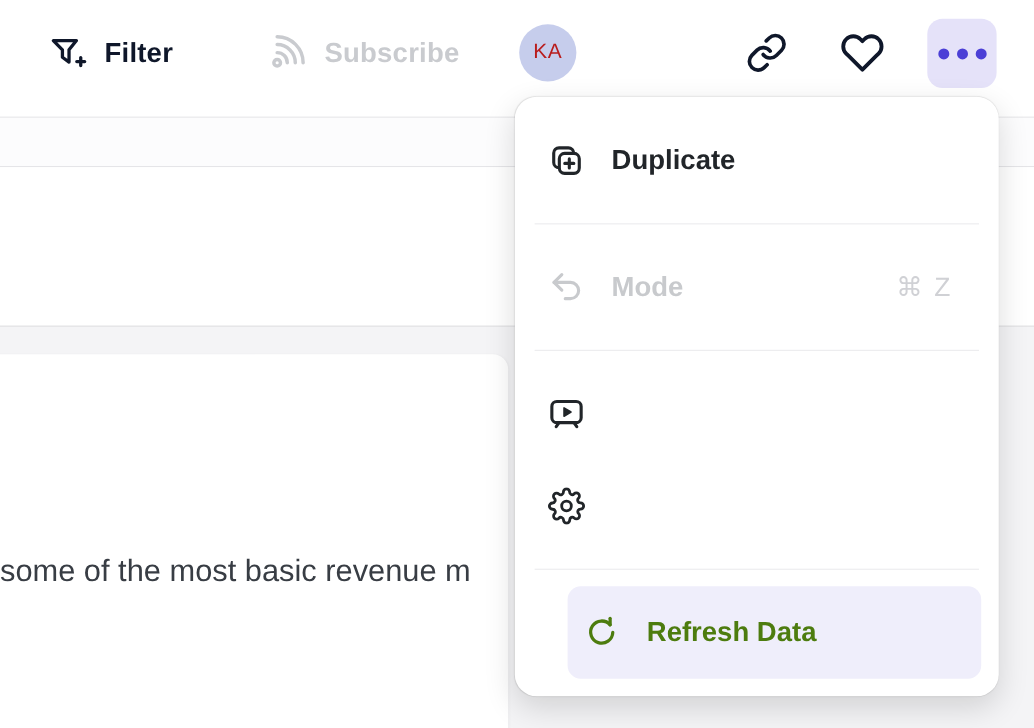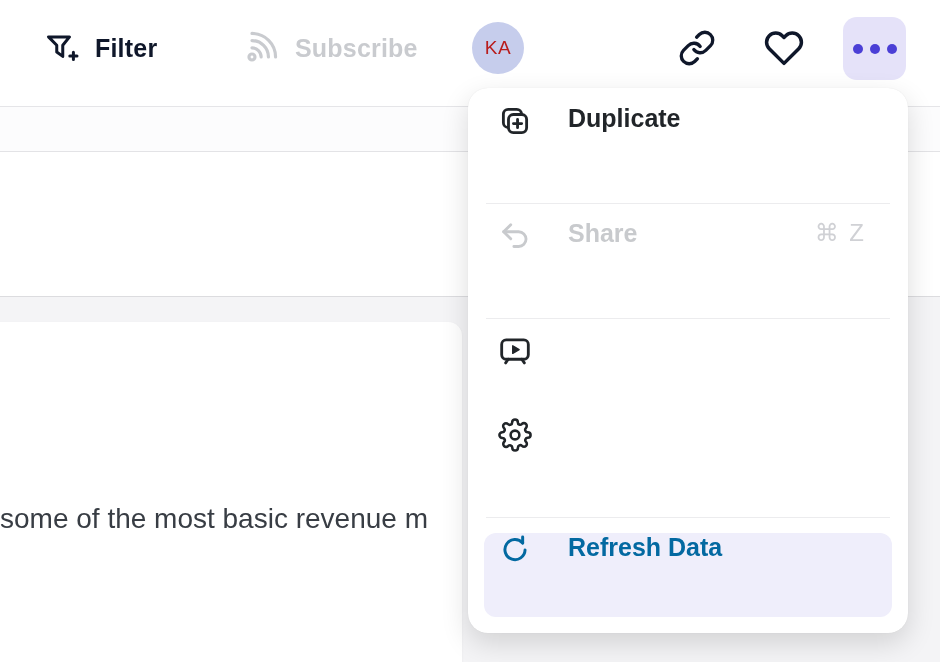--- a/index.html
+++ b/index.html
@@ -27,27 +27,27 @@
     background:#c6cdec;display:flex;align-items:center;justify-content:center;cursor:pointer;}
   .avatar span{color:#b91c1c;font-size:19px;font-weight:400;letter-spacing:.5px;}
   .ellipsis-btn{position:absolute;left:843px;top:17px;width:63px;height:63px;border-radius:14px;
     background:#e5e2f9;display:flex;align-items:center;justify-content:center;gap:7px;cursor:pointer;}
   .ellipsis-btn i{width:10px;height:10px;border-radius:50%;background:#4b3fd6;}
 
   
   .menu{position:absolute;left:468px;top:88px;width:440px;box-sizing:border-box;
     background:#ffffff;border-radius:20px;padding:16px;
     box-shadow:0 10px 28px rgba(0,0,0,0.14),0 0 1px rgba(0,0,0,0.10);z-index:20;}
-  .menu-item{height:84px;display:flex;align-items:flex-start;gap:36px;
+  .menu-item{height:84px;display:flex;align-items:center;gap:24px;
     padding:0 26px 0 14px;border-radius:12px;cursor:pointer;
     font-size:25px;font-weight:600;color:#212529;}
   .menu-item svg{display:block;flex:none;}
   .menu-item.disabled{color:#c8cacd;cursor:default;}
   .menu-item .shortcut{margin-left:auto;font-size:24px;font-weight:400;color:#d0d1d5;letter-spacing:2px;}
-  .menu-item.highlighted{background:#efeefb;color:#0369a1;}
+  .menu-item.highlighted{background:#efeefb;color:#4d7c0f;margin-left:32px;}
   .menu-divider{height:1px;background:#ececee;margin:15px 2px;}
 </style>
 </head>
 <body>
 
 <div class="bg-gray"></div>
 <div class="bg-band"></div>
 <div class="bg-card-top"></div>
 <div class="content-card"></div>
 <div class="truncated-text">some of the most basic revenue m</div>
@@ -122,21 +122,21 @@
 
   <div class="menu-divider"></div>
 
   <div class="menu-item disabled">
     <span>
       <svg width="34" height="34" viewBox="0 0 24 24" fill="none" stroke="currentColor" stroke-width="2" stroke-linecap="round" stroke-linejoin="round">
         <path d="M9 14 4 9l5-5"></path>
         <path d="M4 9h10.6a5.2 5.2 0 0 1 0 10.4H11.2"></path>
       </svg>
     </span>
-    <span>Share</span>
+    <span>Mode</span>
     <span class="shortcut">⌘ Z</span>
   </div>
 
   <div class="menu-divider"></div>
 
   <div class="menu-item">
     <span>
       <svg width="34" height="34" viewBox="0 0 24 24" fill="none" stroke="currentColor" stroke-width="2" stroke-linecap="round" stroke-linejoin="round">
         <rect x="2.6" y="4.2" width="18.8" height="13.6" rx="3.2"></rect>
         <path d="M10.4 8.3v5.4l4.5-2.7z" fill="currentColor" stroke-width="1"></path>

